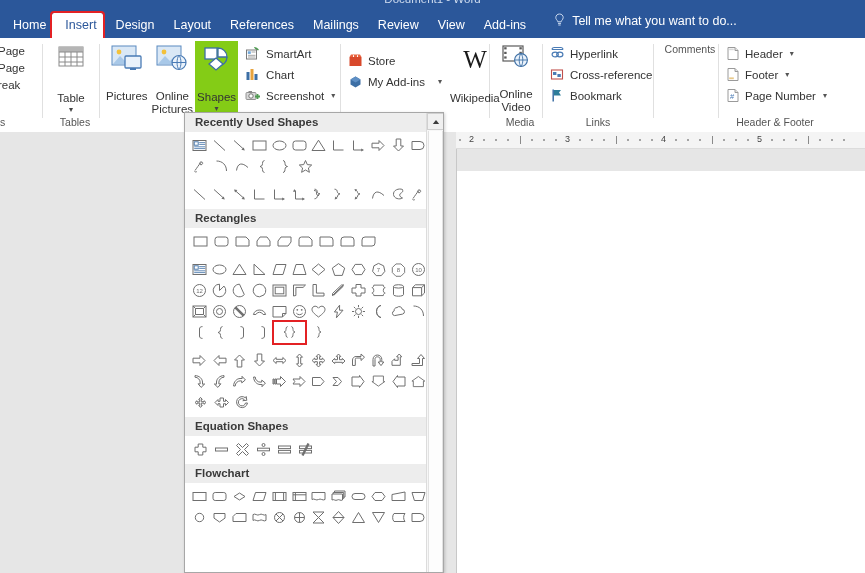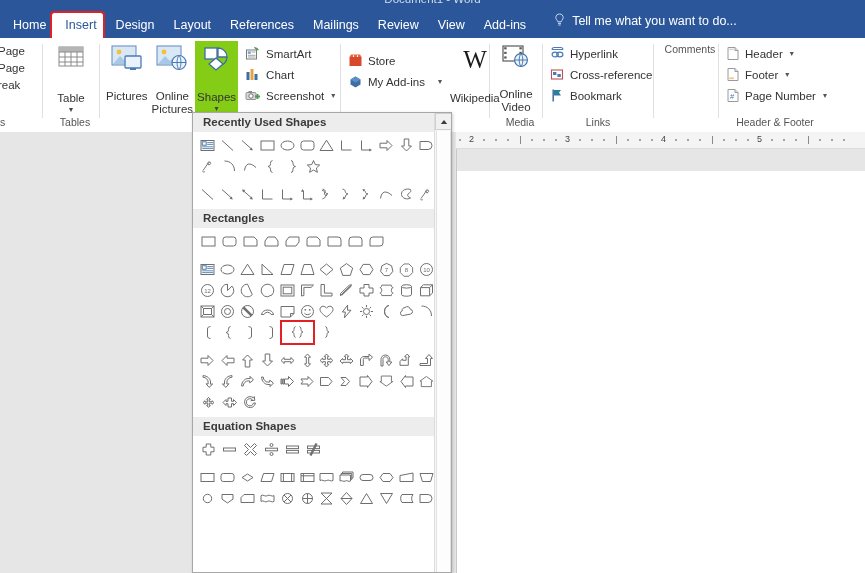--- a/index.html
+++ b/index.html
@@ -89,21 +89,21 @@
   .tickmin { position: absolute; top: 7px; width: 2px; height: 2px; background: #8a8a8a; border-radius: 50%; }
   .tickhalf { position: absolute; top: 4px; width: 1px; height: 8px; background: #8a8a8a; }
   .page {
     position: absolute; left: 456px; top: 149px; width: 409px; height: 424px;
     background: #ffffff; border-left: 1px solid #c8c8c8;
   }
   .page-topmargin { position:absolute; left:0; top:0; width:100%; height:22px; background:#e6e6e6; }
 
   
   .gallery {
-    position: absolute; left: 192px; top: 112px; width: 260px; height: 461px;
+    position: absolute; left: 184px; top: 112px; width: 260px; height: 461px;
     background: #ffffff; border: 1px solid #a7a7a7;
     box-shadow: 1px 1px 3px rgba(0,0,0,.18);
     overflow: hidden;
   }
   .gal-scroll { position: absolute; left: 0; top: 0; width: 243px; height: 461px; overflow: hidden; }
   .sec-head {
     background: #ededed; color: #3a3a3a; font-size: 11.5px; font-weight: bold;
     padding: 3px 0 3px 10px; height: 19px; line-height: 13px;
   }
   .sec-rows { padding: 3px 0 4px 2px; }
@@ -1074,20 +1074,21 @@
             </div>
             <div class="scell">
               <svg width="17" height="17" viewBox="0 0 17 17">
                 <rect x="2.5" y="5" width="12" height="2.6" stroke="#6f6f6f" stroke-width="1" fill="#ffffff"></rect>
                 <rect x="2.5" y="9.4" width="12" height="2.6" stroke="#6f6f6f" stroke-width="1" fill="#ffffff"></rect>
                 <path d="M11.5 2.5L5.5 14.5" stroke="#6f6f6f" stroke-width="2.4" fill="none"></path>
               </svg>
             </div>
           </div>
         </div>
+        <div class="sec-head">Flowchart</div>
         <div class="sec-rows">
           <div class="srow">
             <div class="scell">
               <svg width="17" height="17" viewBox="0 0 17 17">
                 <rect x="2" y="4.5" width="13" height="8" stroke="#6f6f6f" stroke-width="1" fill="#ffffff"></rect>
               </svg>
             </div>
             <div class="scell">
               <svg width="17" height="17" viewBox="0 0 17 17">
                 <rect x="2" y="4.5" width="13" height="8" rx="2.2" stroke="#6f6f6f" stroke-width="1" fill="#ffffff"></rect>

